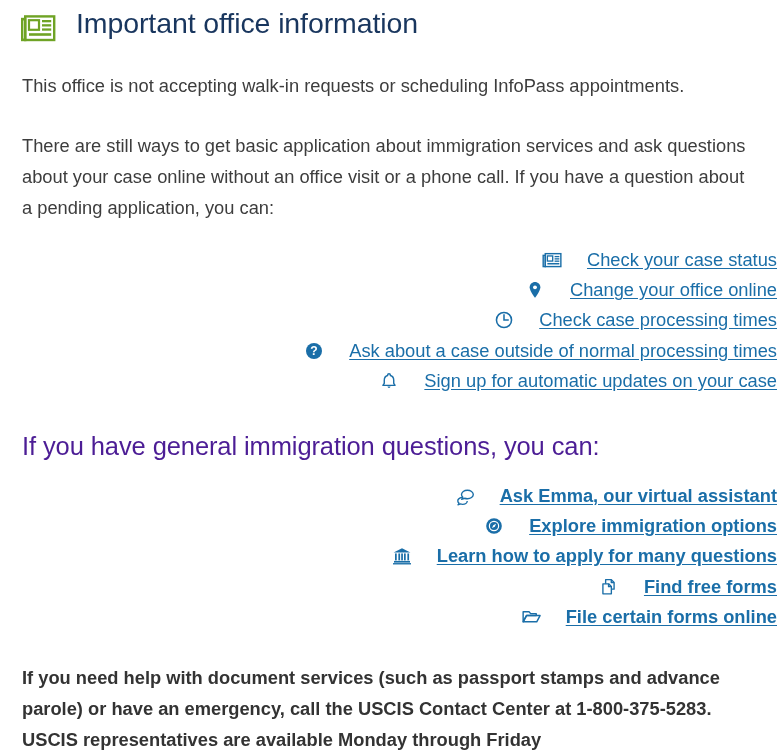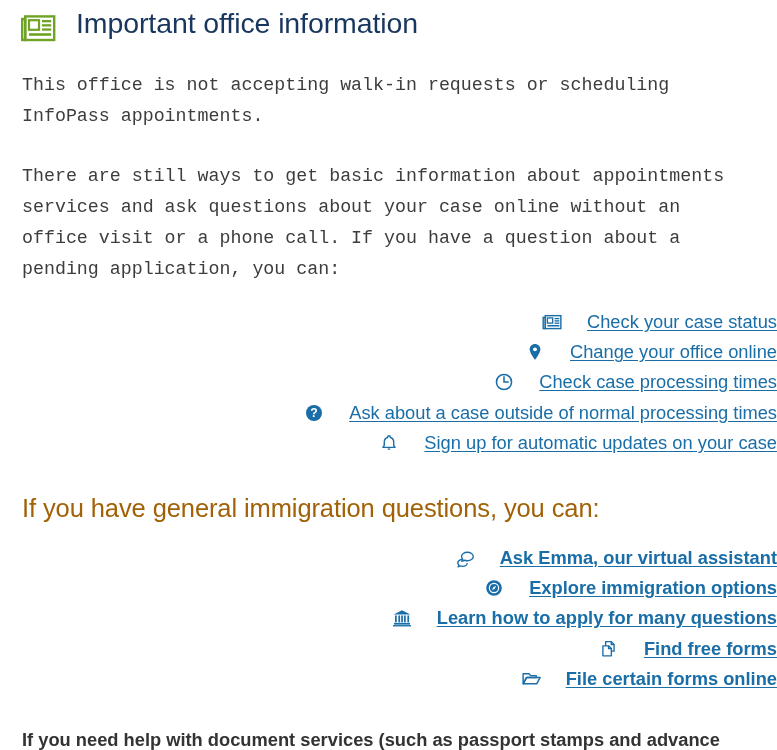--- a/index.html
+++ b/index.html
@@ -48,21 +48,20 @@
   }
 
   
   .body-copy {
     margin: 0;
     padding: 0 22px 0 22px;
     font-size: 18.3px;
     line-height: 31px;
     color: #3d3d3d;
     max-width: 735px;
-    font-family: Liberation Mono, monospace;
   }
   .p-intro { margin-top: 24px; }
   .p-second { margin-top: 29px; }
 
   .p-bold {
     margin: 0;
     padding: 0 18px 0 22px;
     font-size: 18.3px;
     line-height: 31px;
     font-weight: 700;
@@ -108,21 +107,21 @@
   }
 
   
   .section-heading {
     margin: 0;
     padding: 0 22px;
     margin-top: 34px;
     font-size: 25.5px;
     line-height: 33px;
     font-weight: 400;
-    color: #a16207;
+    color: #4c1d95;
     letter-spacing: -0.1px;
     white-space: nowrap;
   }
 </style>
 </head>
 <body>
 
 <div class="page">
 
   <div class="page-header">
@@ -139,21 +138,21 @@
           <rect x="22.0" y="16.4" width="9.2" height="2.3"></rect>
           <rect x="9.0" y="21.2" width="22.2" height="2.6"></rect>
         </g>
       </svg>
     </span>
     <h1 class="page-title">Important office information</h1>
   </div>
 
   <p class="body-copy p-intro">This office is not accepting walk-in requests or scheduling InfoPass appointments.</p>
 
-  <p class="body-copy p-second">There are still ways to get basic information about appointments services and ask questions about your case online without an office visit or a phone call. If you have a question about a pending application, you can:</p>
+  <p class="body-copy p-second">There are still ways to get basic application about immigration services and ask questions about your case online without an office visit or a phone call. If you have a question about a pending application, you can:</p>
 
   <ul class="link-list list-one">
 
     <li class="link-row">
       <span class="row-icon">
         <svg viewBox="0 0 22 20" width="21" height="19" aria-hidden="true">
           <g fill="none" stroke="#1a6ea8" stroke-width="1.5">
             <rect x="3.4" y="2.8" width="16.4" height="13.6"></rect>
             <rect x="1.2" y="4.6" width="2.2" height="11.8"></rect>
           </g>

